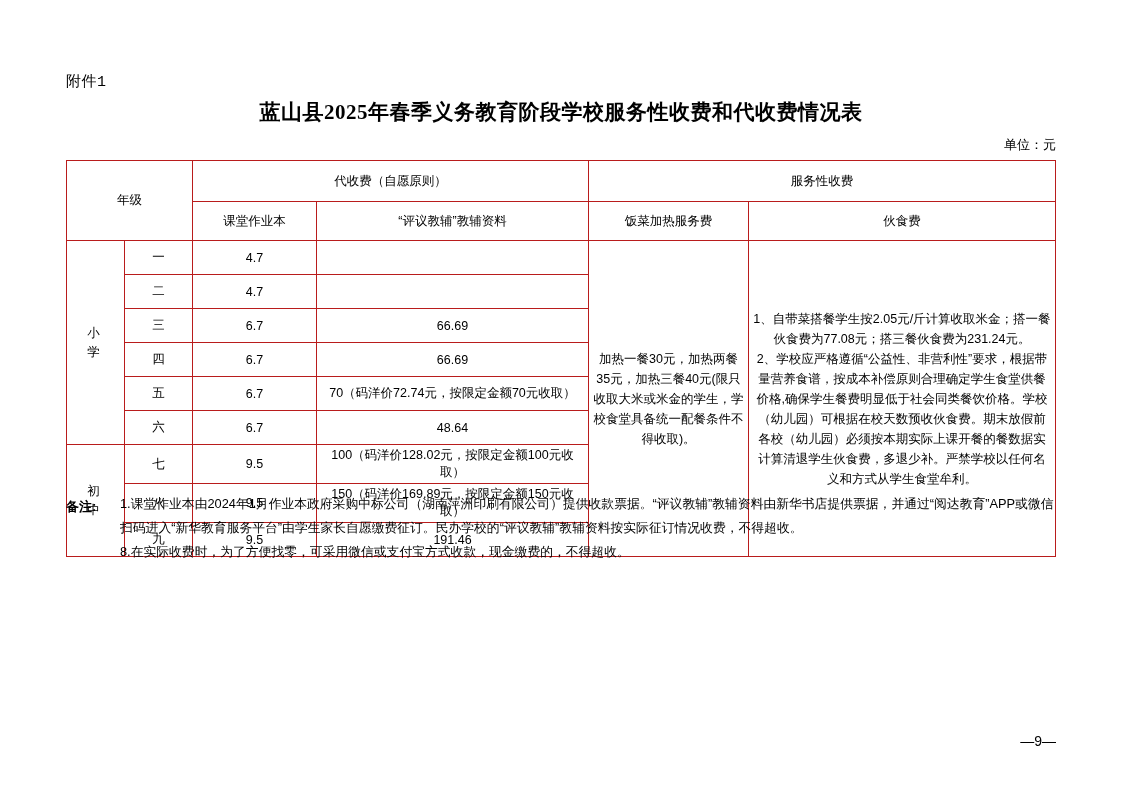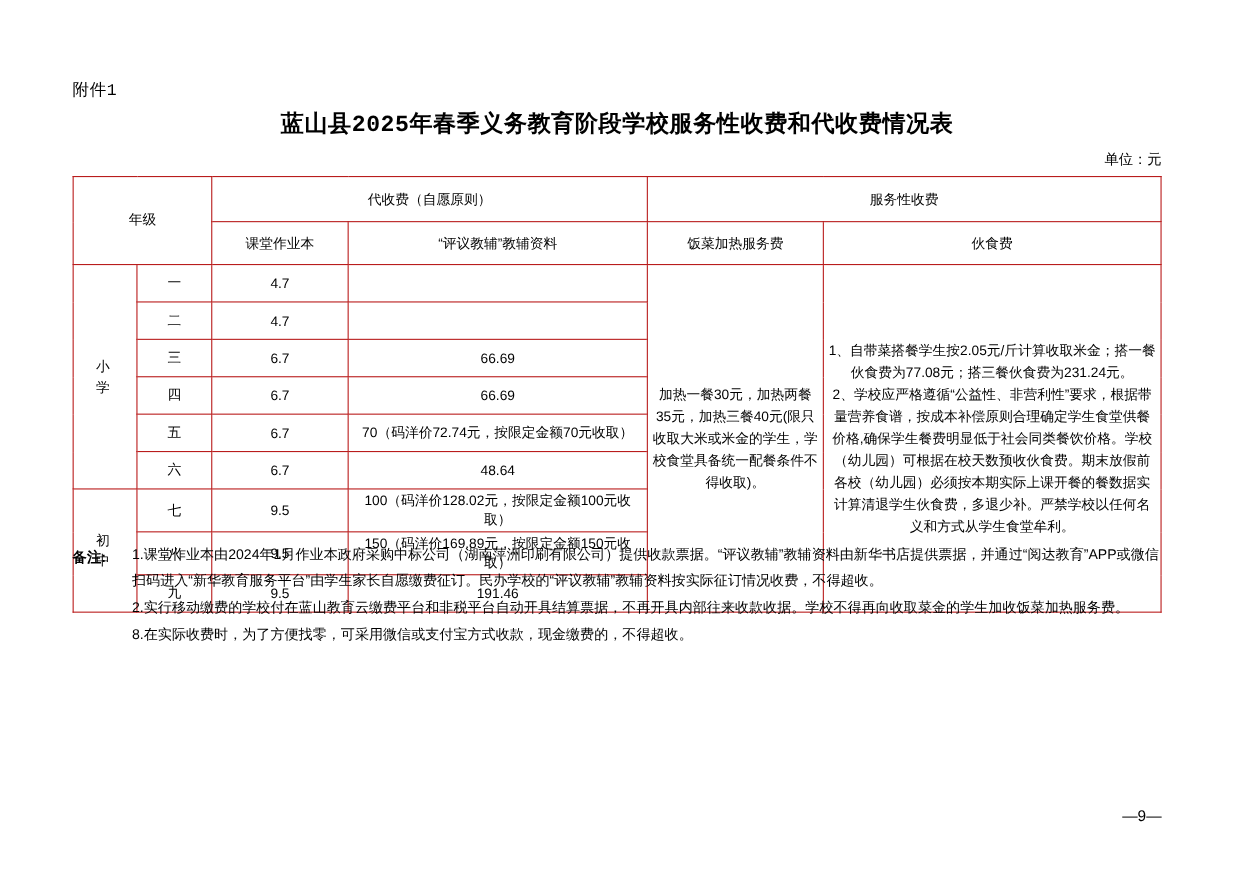--- a/index.html
+++ b/index.html
@@ -30,21 +30,21 @@
     letter-spacing: 0.5px;
   }
   .doc-title {
     position: absolute;
     left: 0;
     right: 0;
     top: 98px;
     text-align: center;
     font-size: 21px;
     font-weight: bold;
-    font-family: Liberation Mono, monospace;
+    font-family: Liberation Serif, serif;
     letter-spacing: 0.5px;
   }
   .unit-label {
     position: absolute;
     right: 66px;
     top: 136px;
     font-size: 13px;
     font-family: "Liberation Sans", sans-serif;
     margin-left: 16px;
   }
@@ -235,20 +235,19 @@
         <td class="num-cell">9.5</td>
         <td class="num-cell">191.46</td>
       </tr>
     </tbody>
   </table>
 
   <div class="remark-wrap">
     <div class="remark-label">备注:</div>
     <div class="remark-body">
       <p>1.课堂作业本由2024年1月作业本政府采购中标公司（湖南萍洲印刷有限公司）提供收款票据。“评议教辅”教辅资料由新华书店提供票据，并通过“阅达教育”APP或微信扫码进入“新华教育服务平台”由学生家长自愿缴费征订。民办学校的“评议教辅”教辅资料按实际征订情况收费，不得超收。</p>
-      <p>2.实行移动缴费的学校付在蓝山教育云缴费平台和非税平台自动开具结算票据，不再开具内部往来收款收据。学校不得再向收取菜金的学生加收饭菜加热服务费。</p>
       <p>8.在实际收费时，为了方便找零，可采用微信或支付宝方式收款，现金缴费的，不得超收。</p>
     </div>
   </div>
 
   <div class="page-number">—9—</div>
 
 </div>
 
 </body></html>

